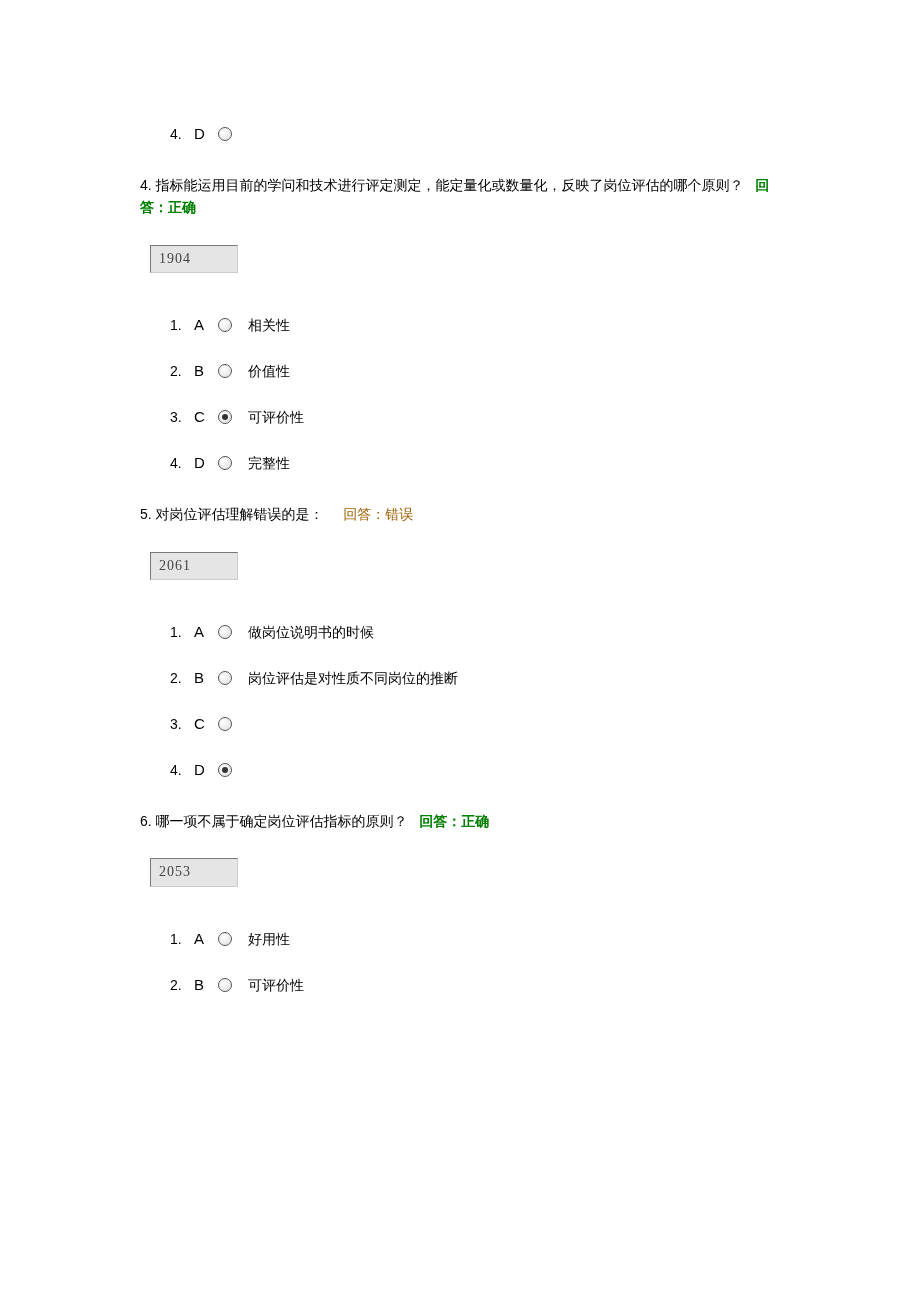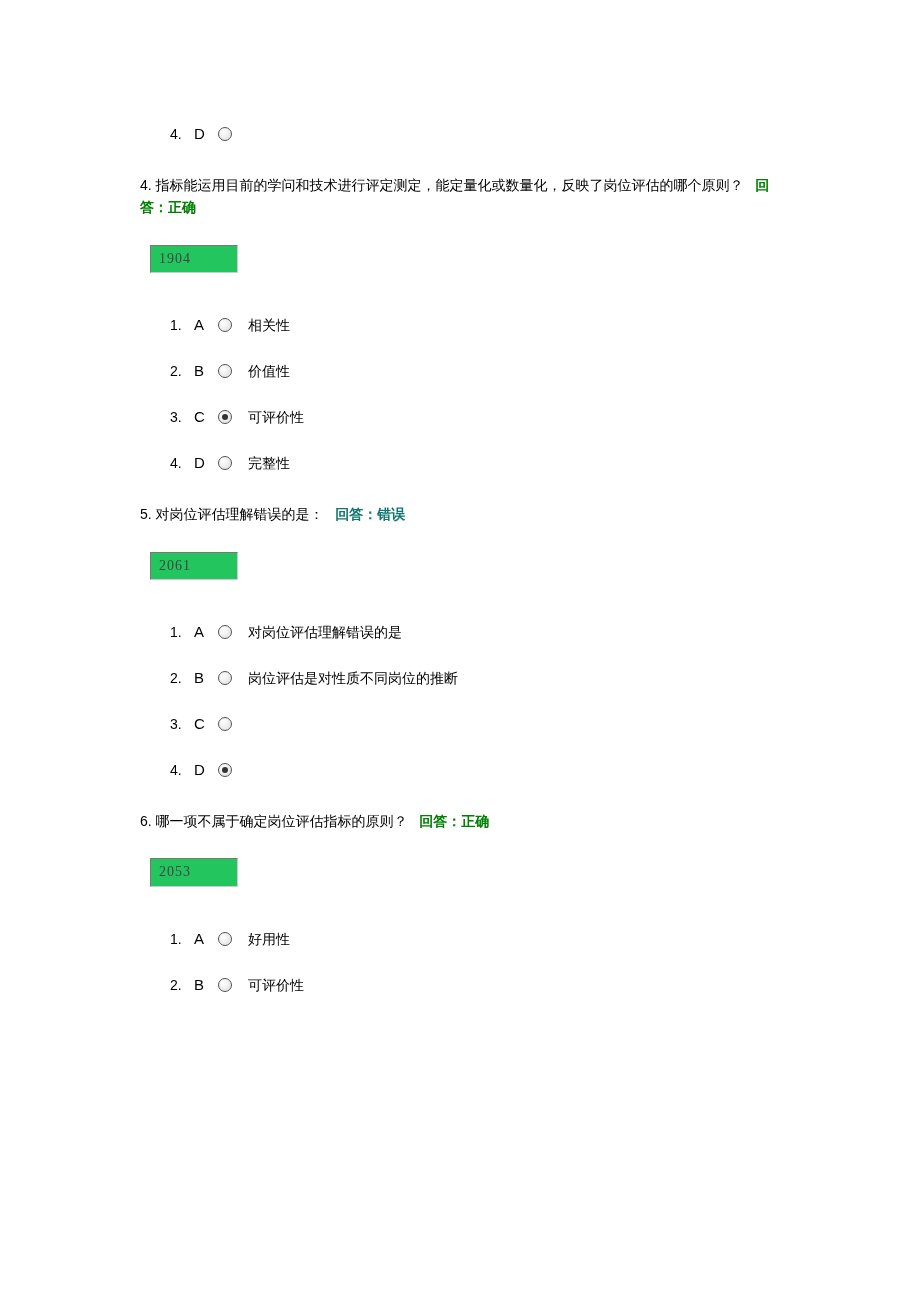--- a/index.html
+++ b/index.html
@@ -56,27 +56,28 @@
     }
     .question-line {
       margin: 28px 0 20px 0;
       font-size: 14px;
     }
     .ans-correct {
       color: #008000;
       font-weight: bold;
     }
     .ans-wrong {
-      color: #0f766e;
-      font-weight: bold;
+      color: #a16207;
+      font-weight: normal;
+      margin-left: 8px;
     }
     .id-box {
       display: inline-block;
       border: 1px inset #ccc;
-      background: #22c55e;
+      background: #e5e5e5;
       padding: 2px 6px 2px 8px;
       font-family: SimSun, serif;
       font-size: 14px;
       color: #444;
       margin: 6px 0 18px 10px;
       min-width: 88px;
       letter-spacing: 1px;
     }
     .dot-after { letter-spacing: 0; }
   </style>
@@ -137,21 +138,21 @@
   <span class="ans-wrong">
     <span>回答：</span><span>错误</span>
   </span>
 </div>
 <div class="id-box">2061</div>
 <div>
     <div class="option-row">
       <span class="option-num dot-after">1.</span>
       <span class="option-letter">A</span>
       <span class="radio-wrap"></span>
-      <span class="option-text">对岗位评估理解错误的是</span>
+      <span class="option-text">做岗位说明书的时候</span>
     </div>
     <div class="option-row">
       <span class="option-num dot-after">2.</span>
       <span class="option-letter">B</span>
       <span class="radio-wrap"></span>
       <span class="option-text">岗位评估是对性质不同岗位的推断</span>
     </div>
     <div class="option-row">
       <span class="option-num dot-after">3.</span>
       <span class="option-letter">C</span>

